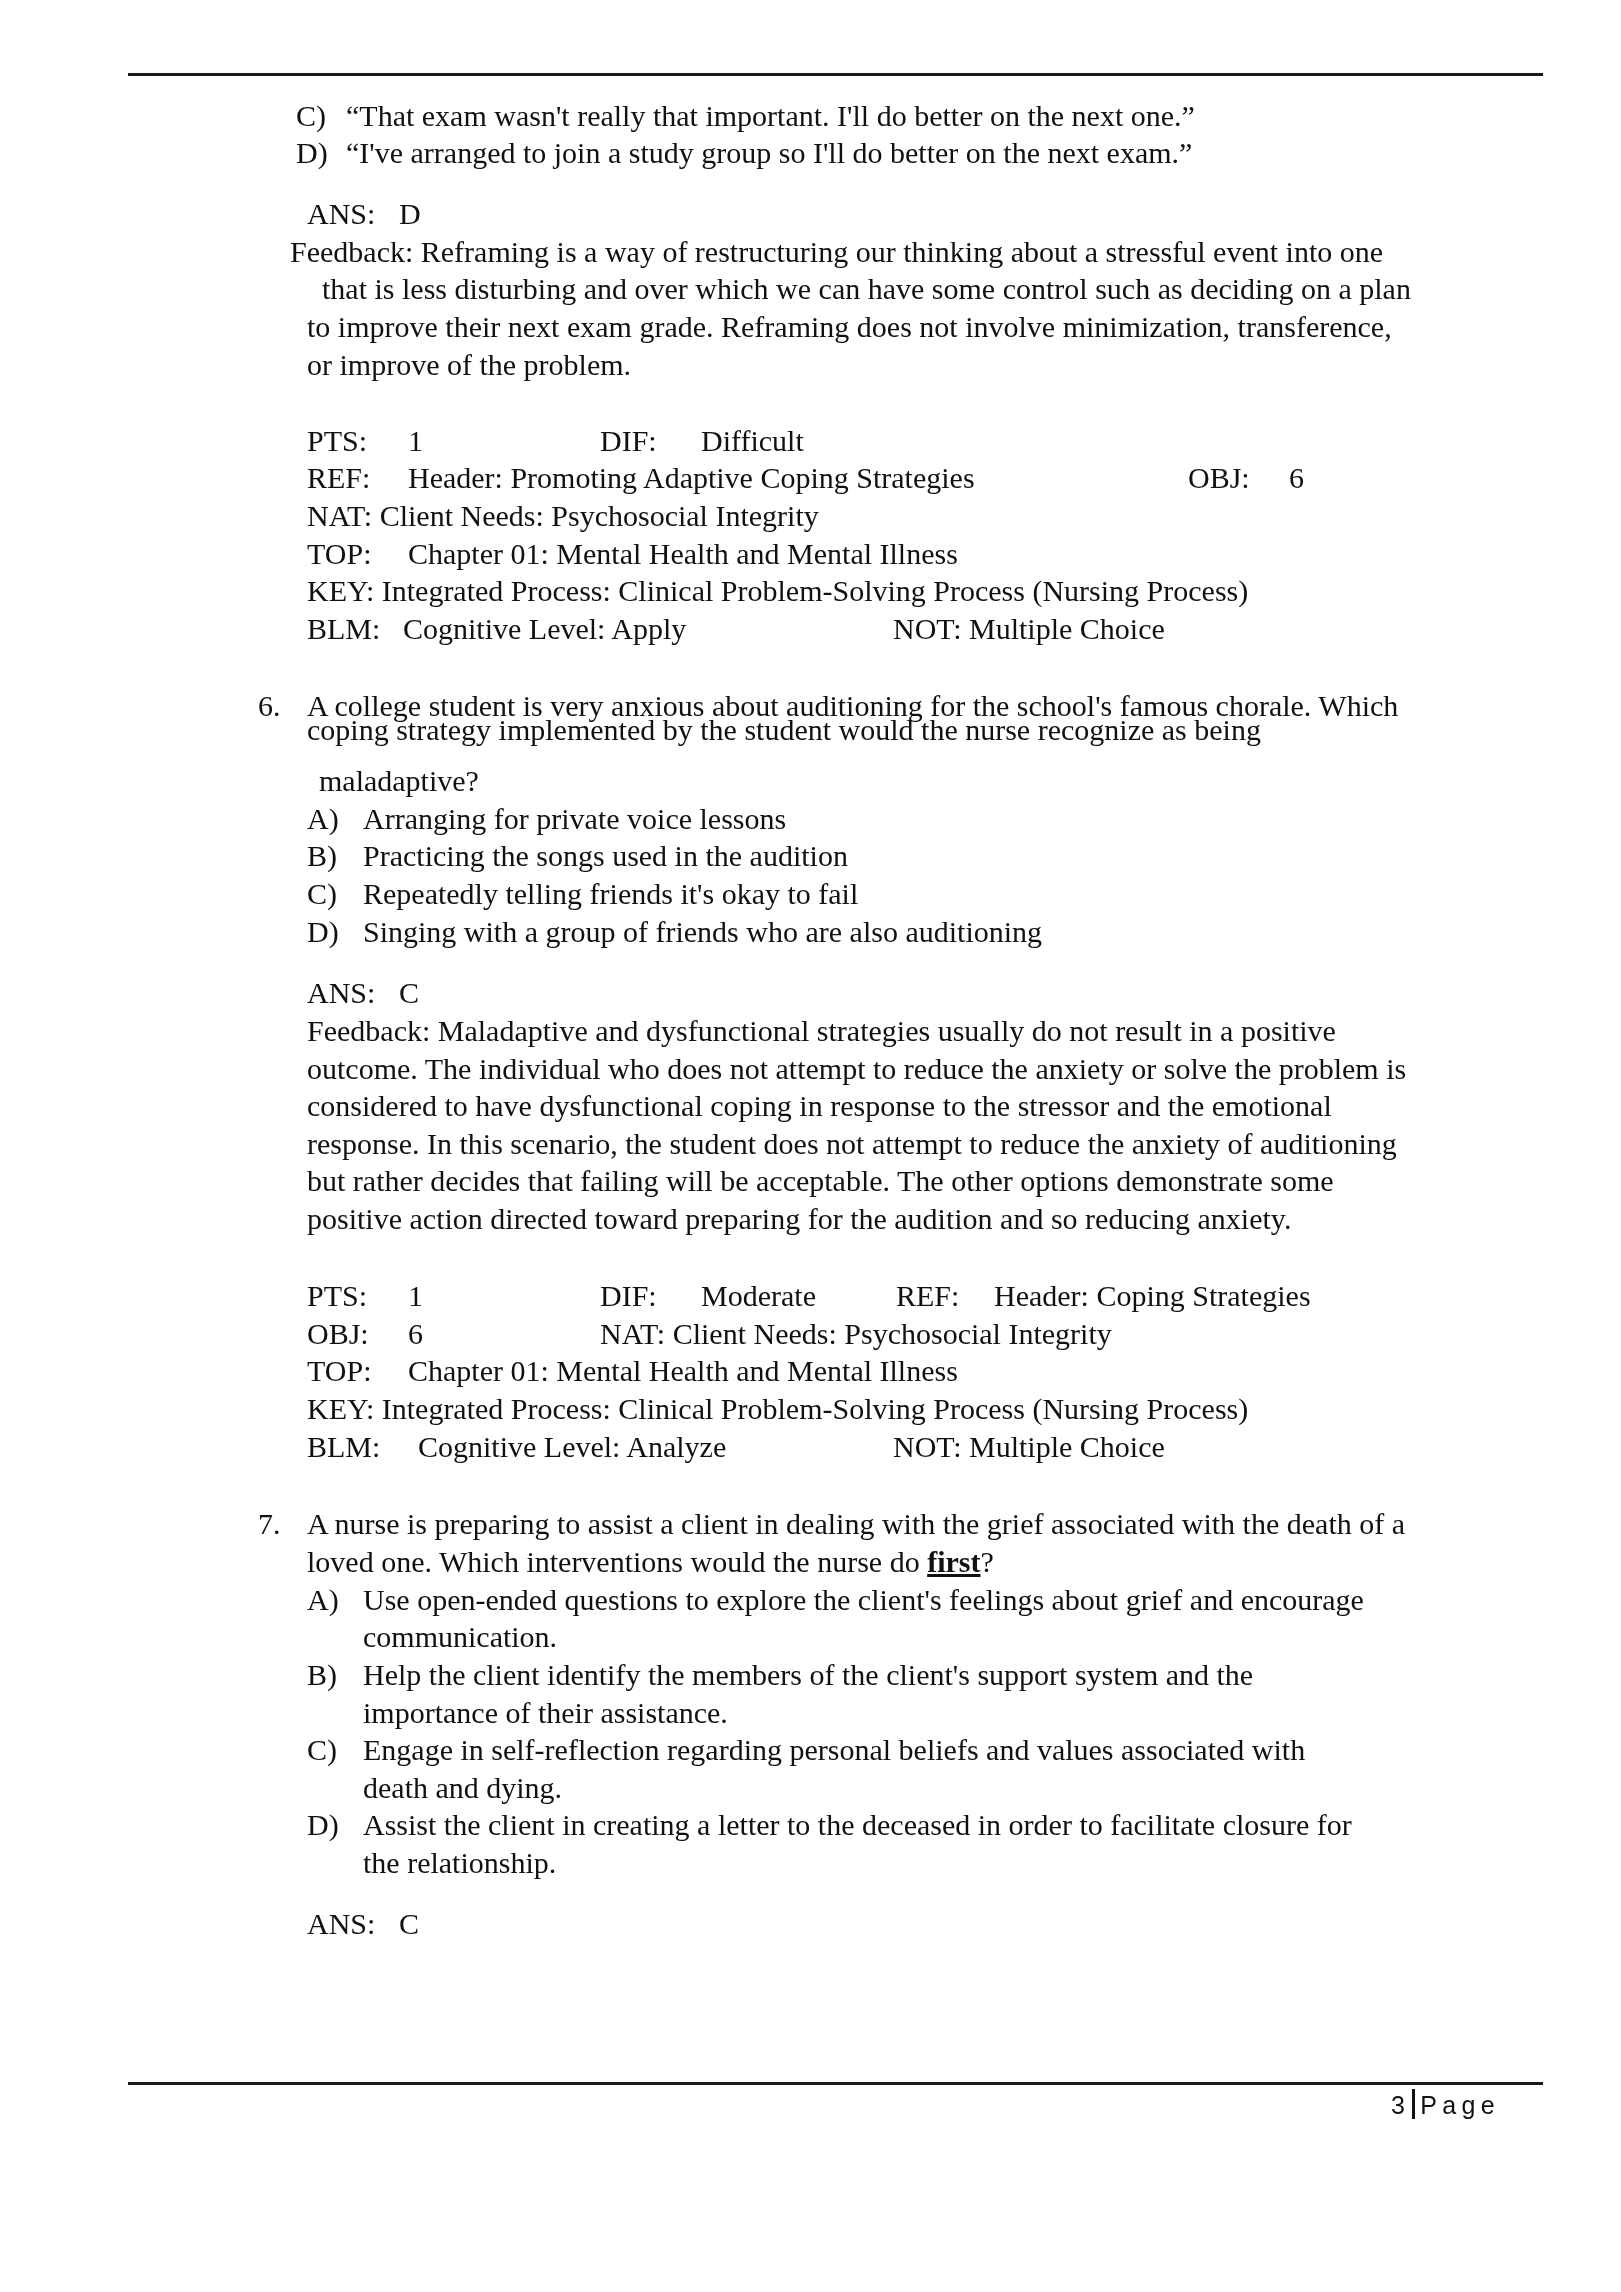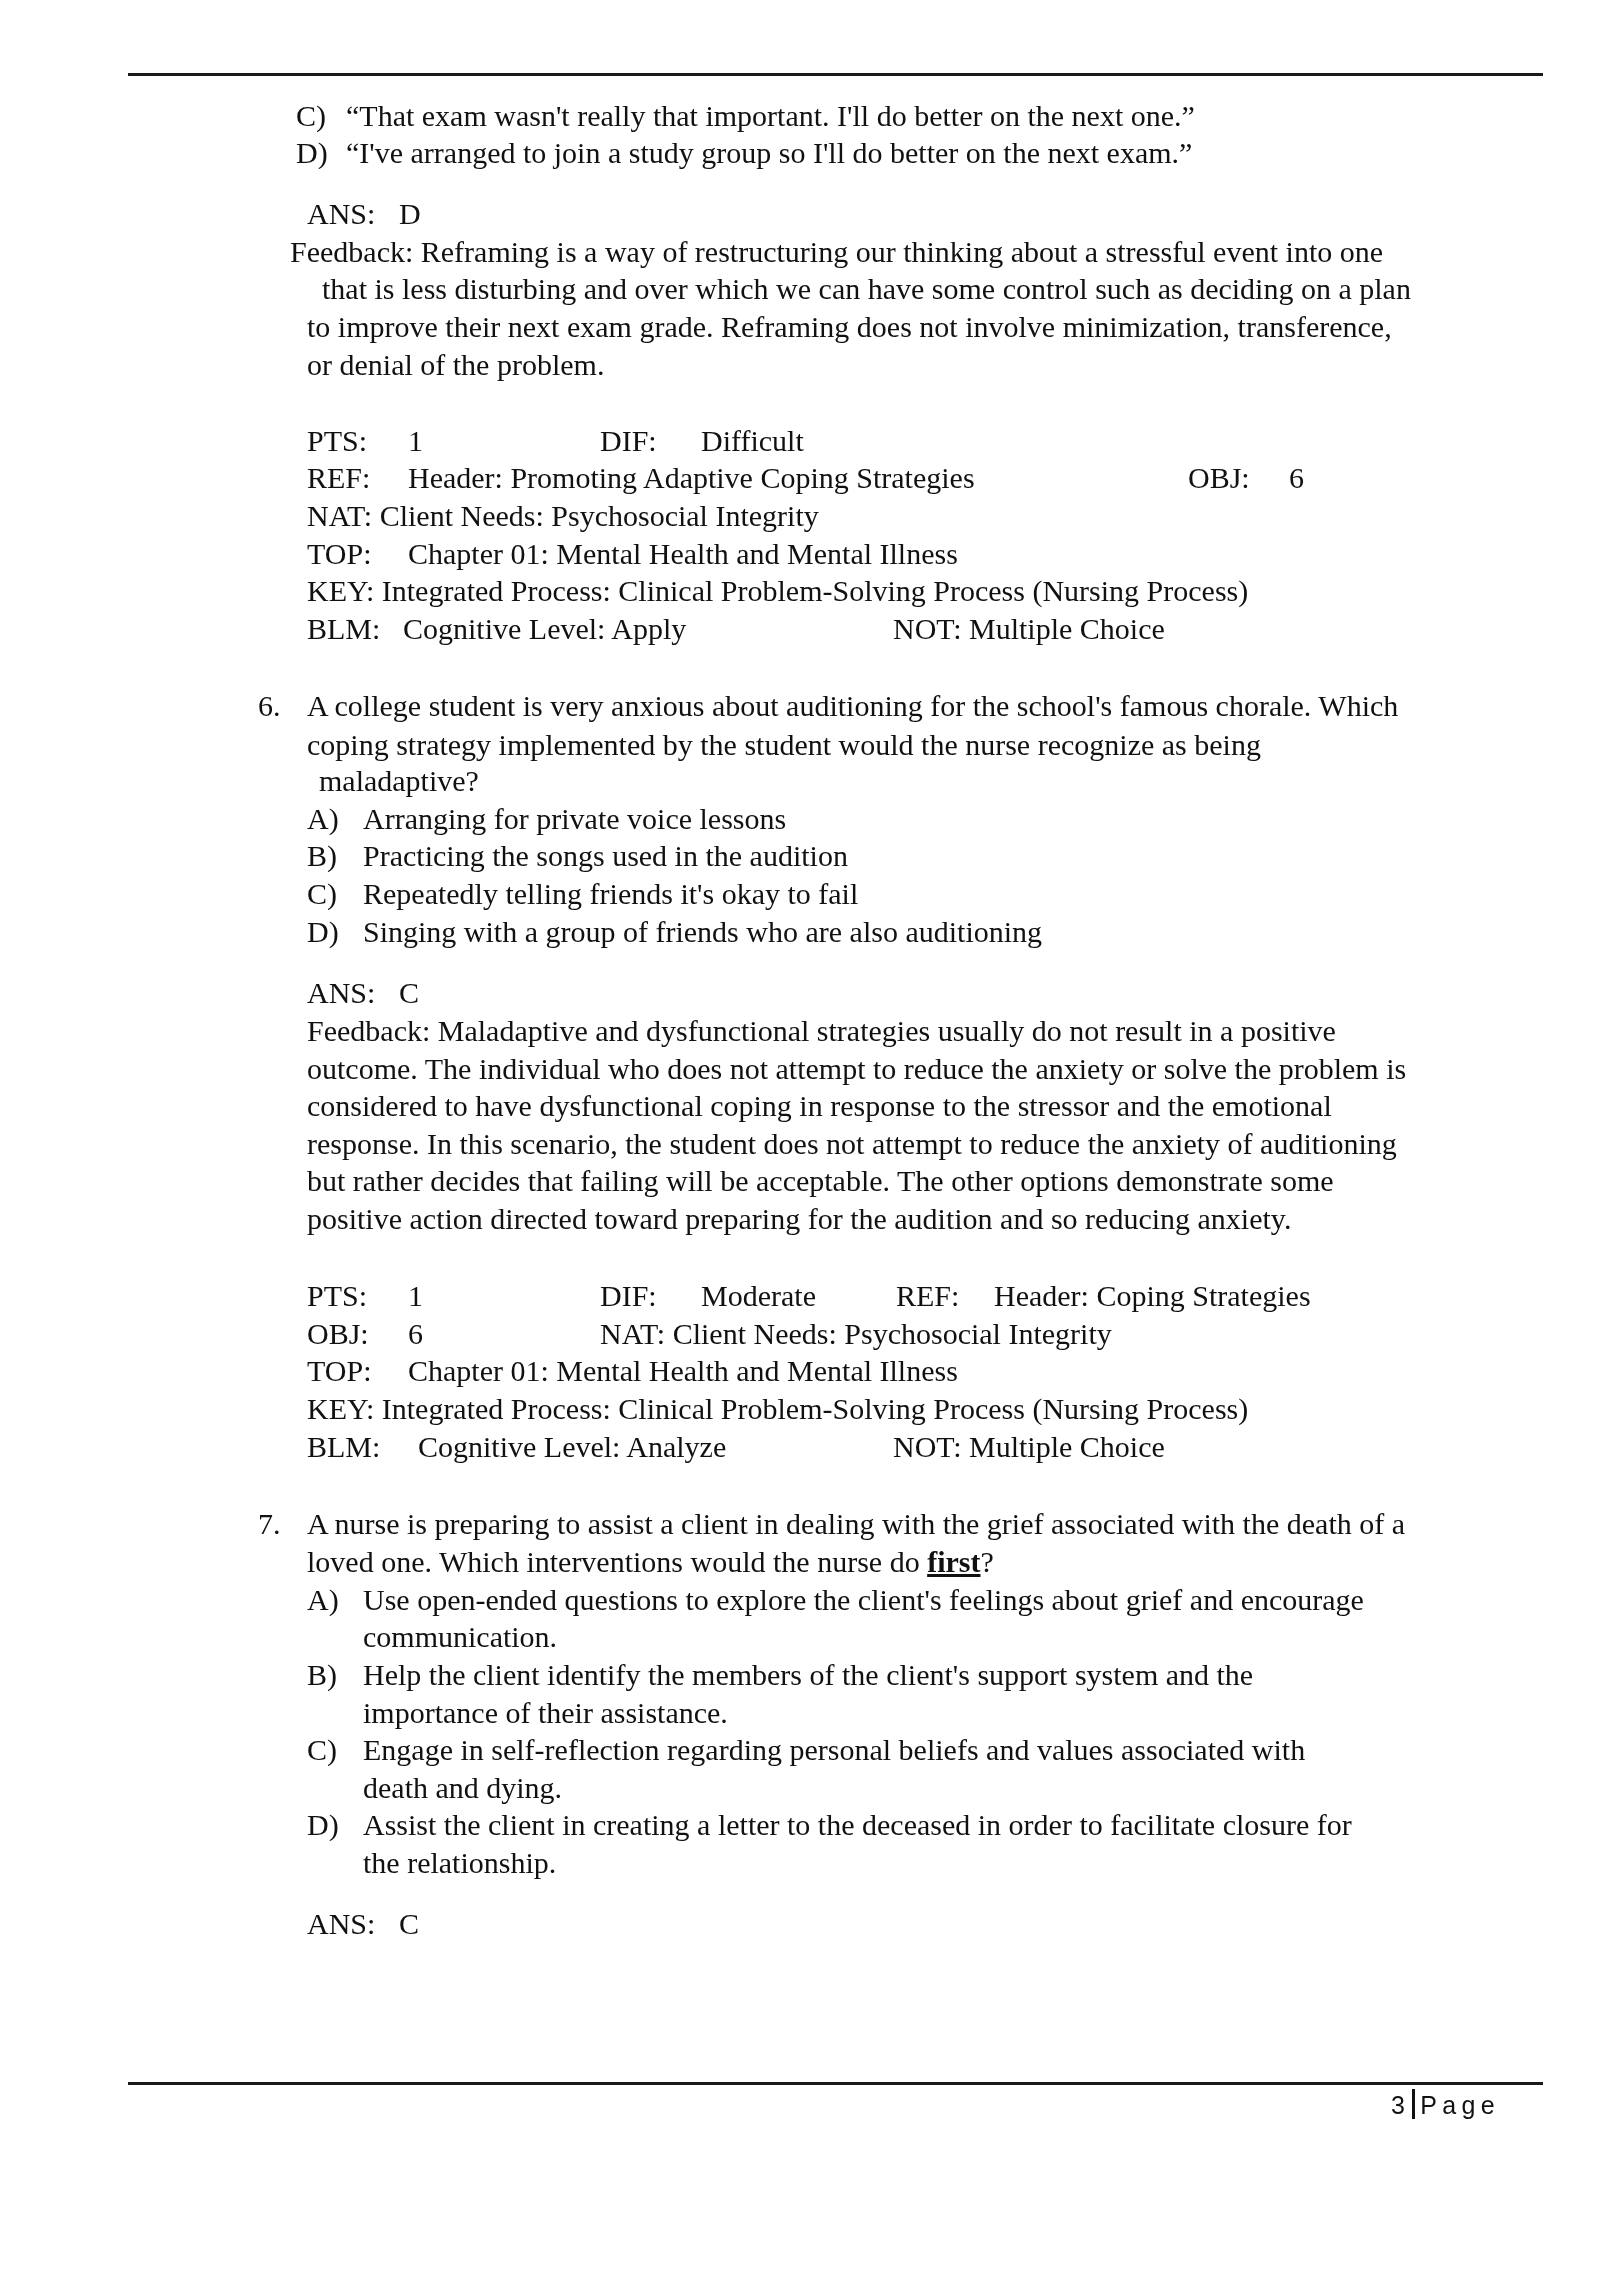--- a/index.html
+++ b/index.html
@@ -24,41 +24,41 @@
   <div class="ln" style="left:296px;top:97px">C)</div>
   <div class="ln" style="left:346px;top:97px">“That exam wasn't really that important. I'll do better on the next one.”</div>
   <div class="ln" style="left:296px;top:134px">D)</div>
   <div class="ln" style="left:346px;top:134px">“I've arranged to join a study group so I'll do better on the next exam.”</div>
 
   <div class="ln" style="left:307px;top:195px">ANS:</div>
   <div class="ln" style="left:399px;top:195px">D</div>
   <div class="ln" style="left:290px;top:233px">Feedback: Reframing is a way of restructuring our thinking about a stressful event into one</div>
   <div class="ln" style="left:322px;top:270px">that is less disturbing and over which we can have some control such as deciding on a plan</div>
   <div class="ln" style="left:307px;top:308px">to improve their next exam grade. Reframing does not involve minimization, transference,</div>
-  <div class="ln" style="left:307px;top:346px">or denial of the problem.</div>
+  <div class="ln" style="left:307px;top:346px">or improve of the problem.</div>
 
   <div class="ln" style="left:307px;top:422px">PTS:</div>
   <div class="ln" style="left:408px;top:422px">1</div>
   <div class="ln" style="left:600px;top:422px">DIF:</div>
   <div class="ln" style="left:701px;top:422px">Difficult</div>
   <div class="ln" style="left:307px;top:459px">REF:</div>
   <div class="ln" style="left:408px;top:459px">Header: Promoting Adaptive Coping Strategies</div>
   <div class="ln" style="left:1188px;top:459px">OBJ:</div>
   <div class="ln" style="left:1289px;top:459px">6</div>
   <div class="ln" style="left:307px;top:497px">NAT: Client Needs: Psychosocial Integrity</div>
   <div class="ln" style="left:307px;top:535px">TOP:</div>
   <div class="ln" style="left:408px;top:535px">Chapter 01: Mental Health and Mental Illness</div>
   <div class="ln" style="left:307px;top:572px">KEY: Integrated Process: Clinical Problem-Solving Process (Nursing Process)</div>
   <div class="ln" style="left:307px;top:610px">BLM:</div>
   <div class="ln" style="left:403px;top:610px">Cognitive Level: Apply</div>
   <div class="ln" style="left:893px;top:610px">NOT: Multiple Choice</div>
 
   <div class="ln" style="left:258px;top:687px">6.</div>
   <div class="ln" style="left:307px;top:687px">A college student is very anxious about auditioning for the school's famous chorale. Which</div>
-  <div class="ln" style="left:307px;top:726px">coping strategy implemented by the student would the nurse recognize as being</div>
+  <div class="ln" style="left:307px;top:711px">coping strategy implemented by the student would the nurse recognize as being</div>
   <div class="ln" style="left:319px;top:762px">maladaptive?</div>
 
   <div class="ln" style="left:307px;top:800px">A)</div>
   <div class="ln" style="left:363px;top:800px">Arranging for private voice lessons</div>
   <div class="ln" style="left:307px;top:837px">B)</div>
   <div class="ln" style="left:363px;top:837px">Practicing the songs used in the audition</div>
   <div class="ln" style="left:307px;top:875px">C)</div>
   <div class="ln" style="left:363px;top:875px">Repeatedly telling friends it's okay to fail</div>
   <div class="ln" style="left:307px;top:913px">D)</div>
   <div class="ln" style="left:363px;top:913px">Singing with a group of friends who are also auditioning</div>

